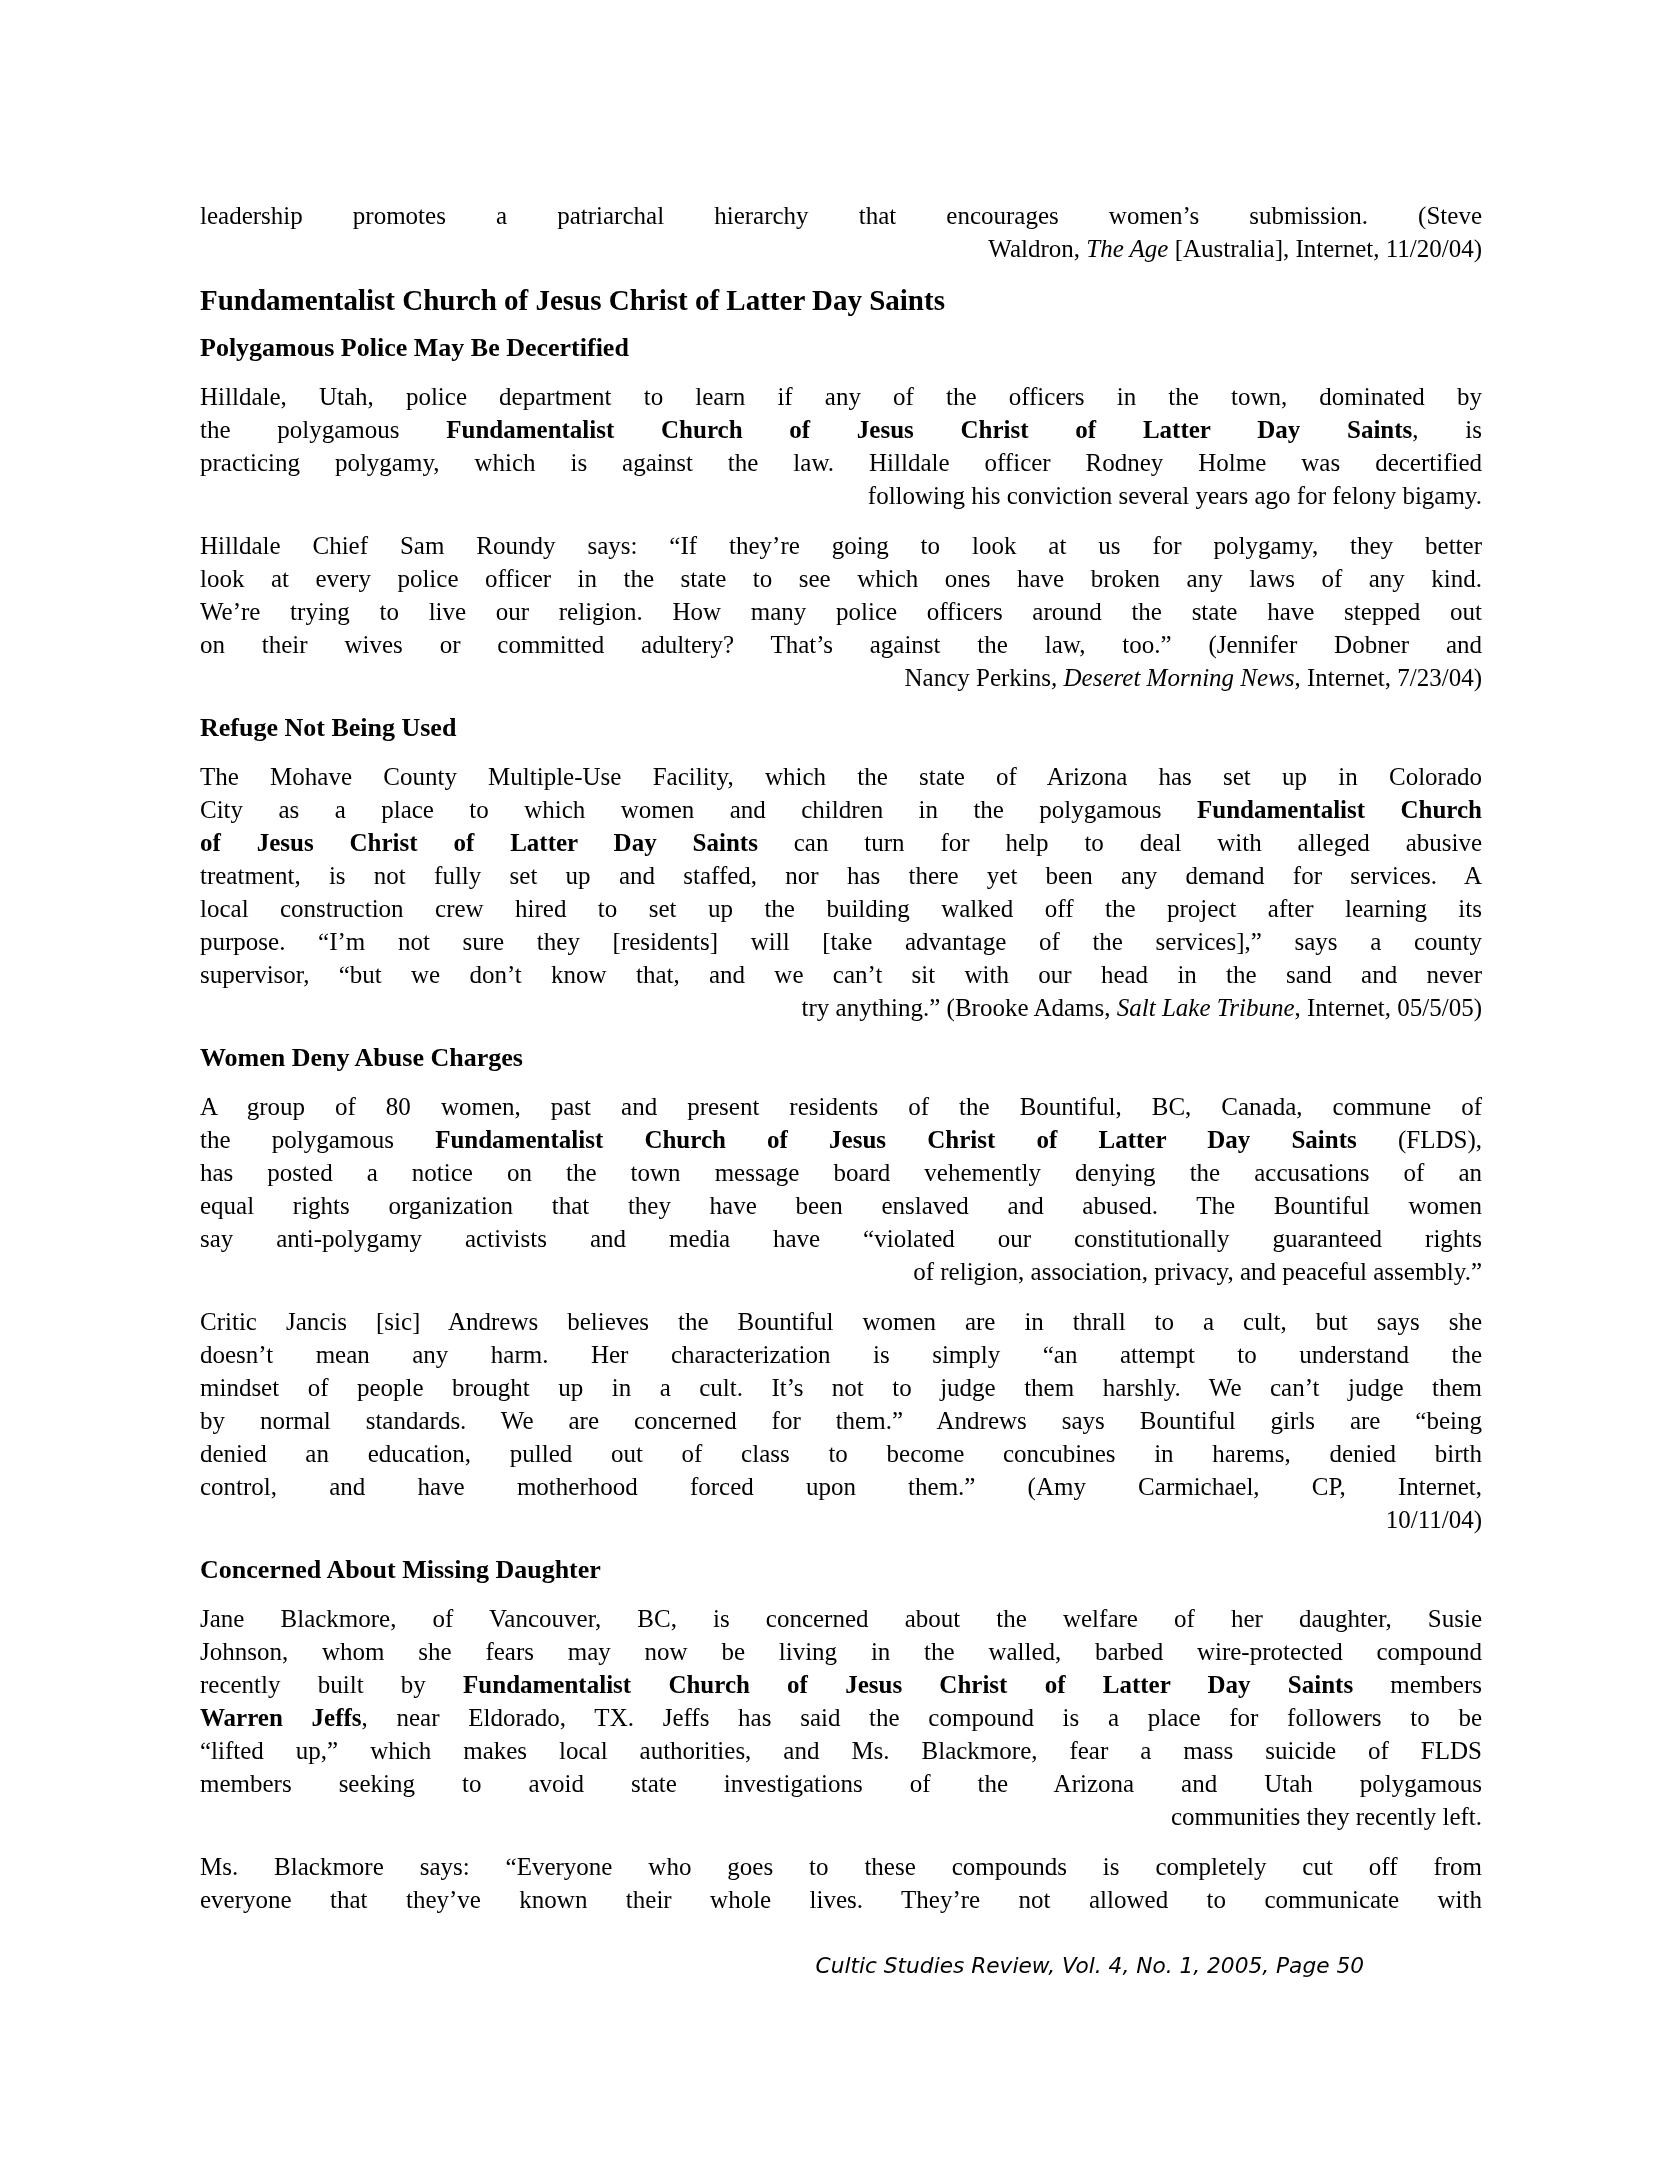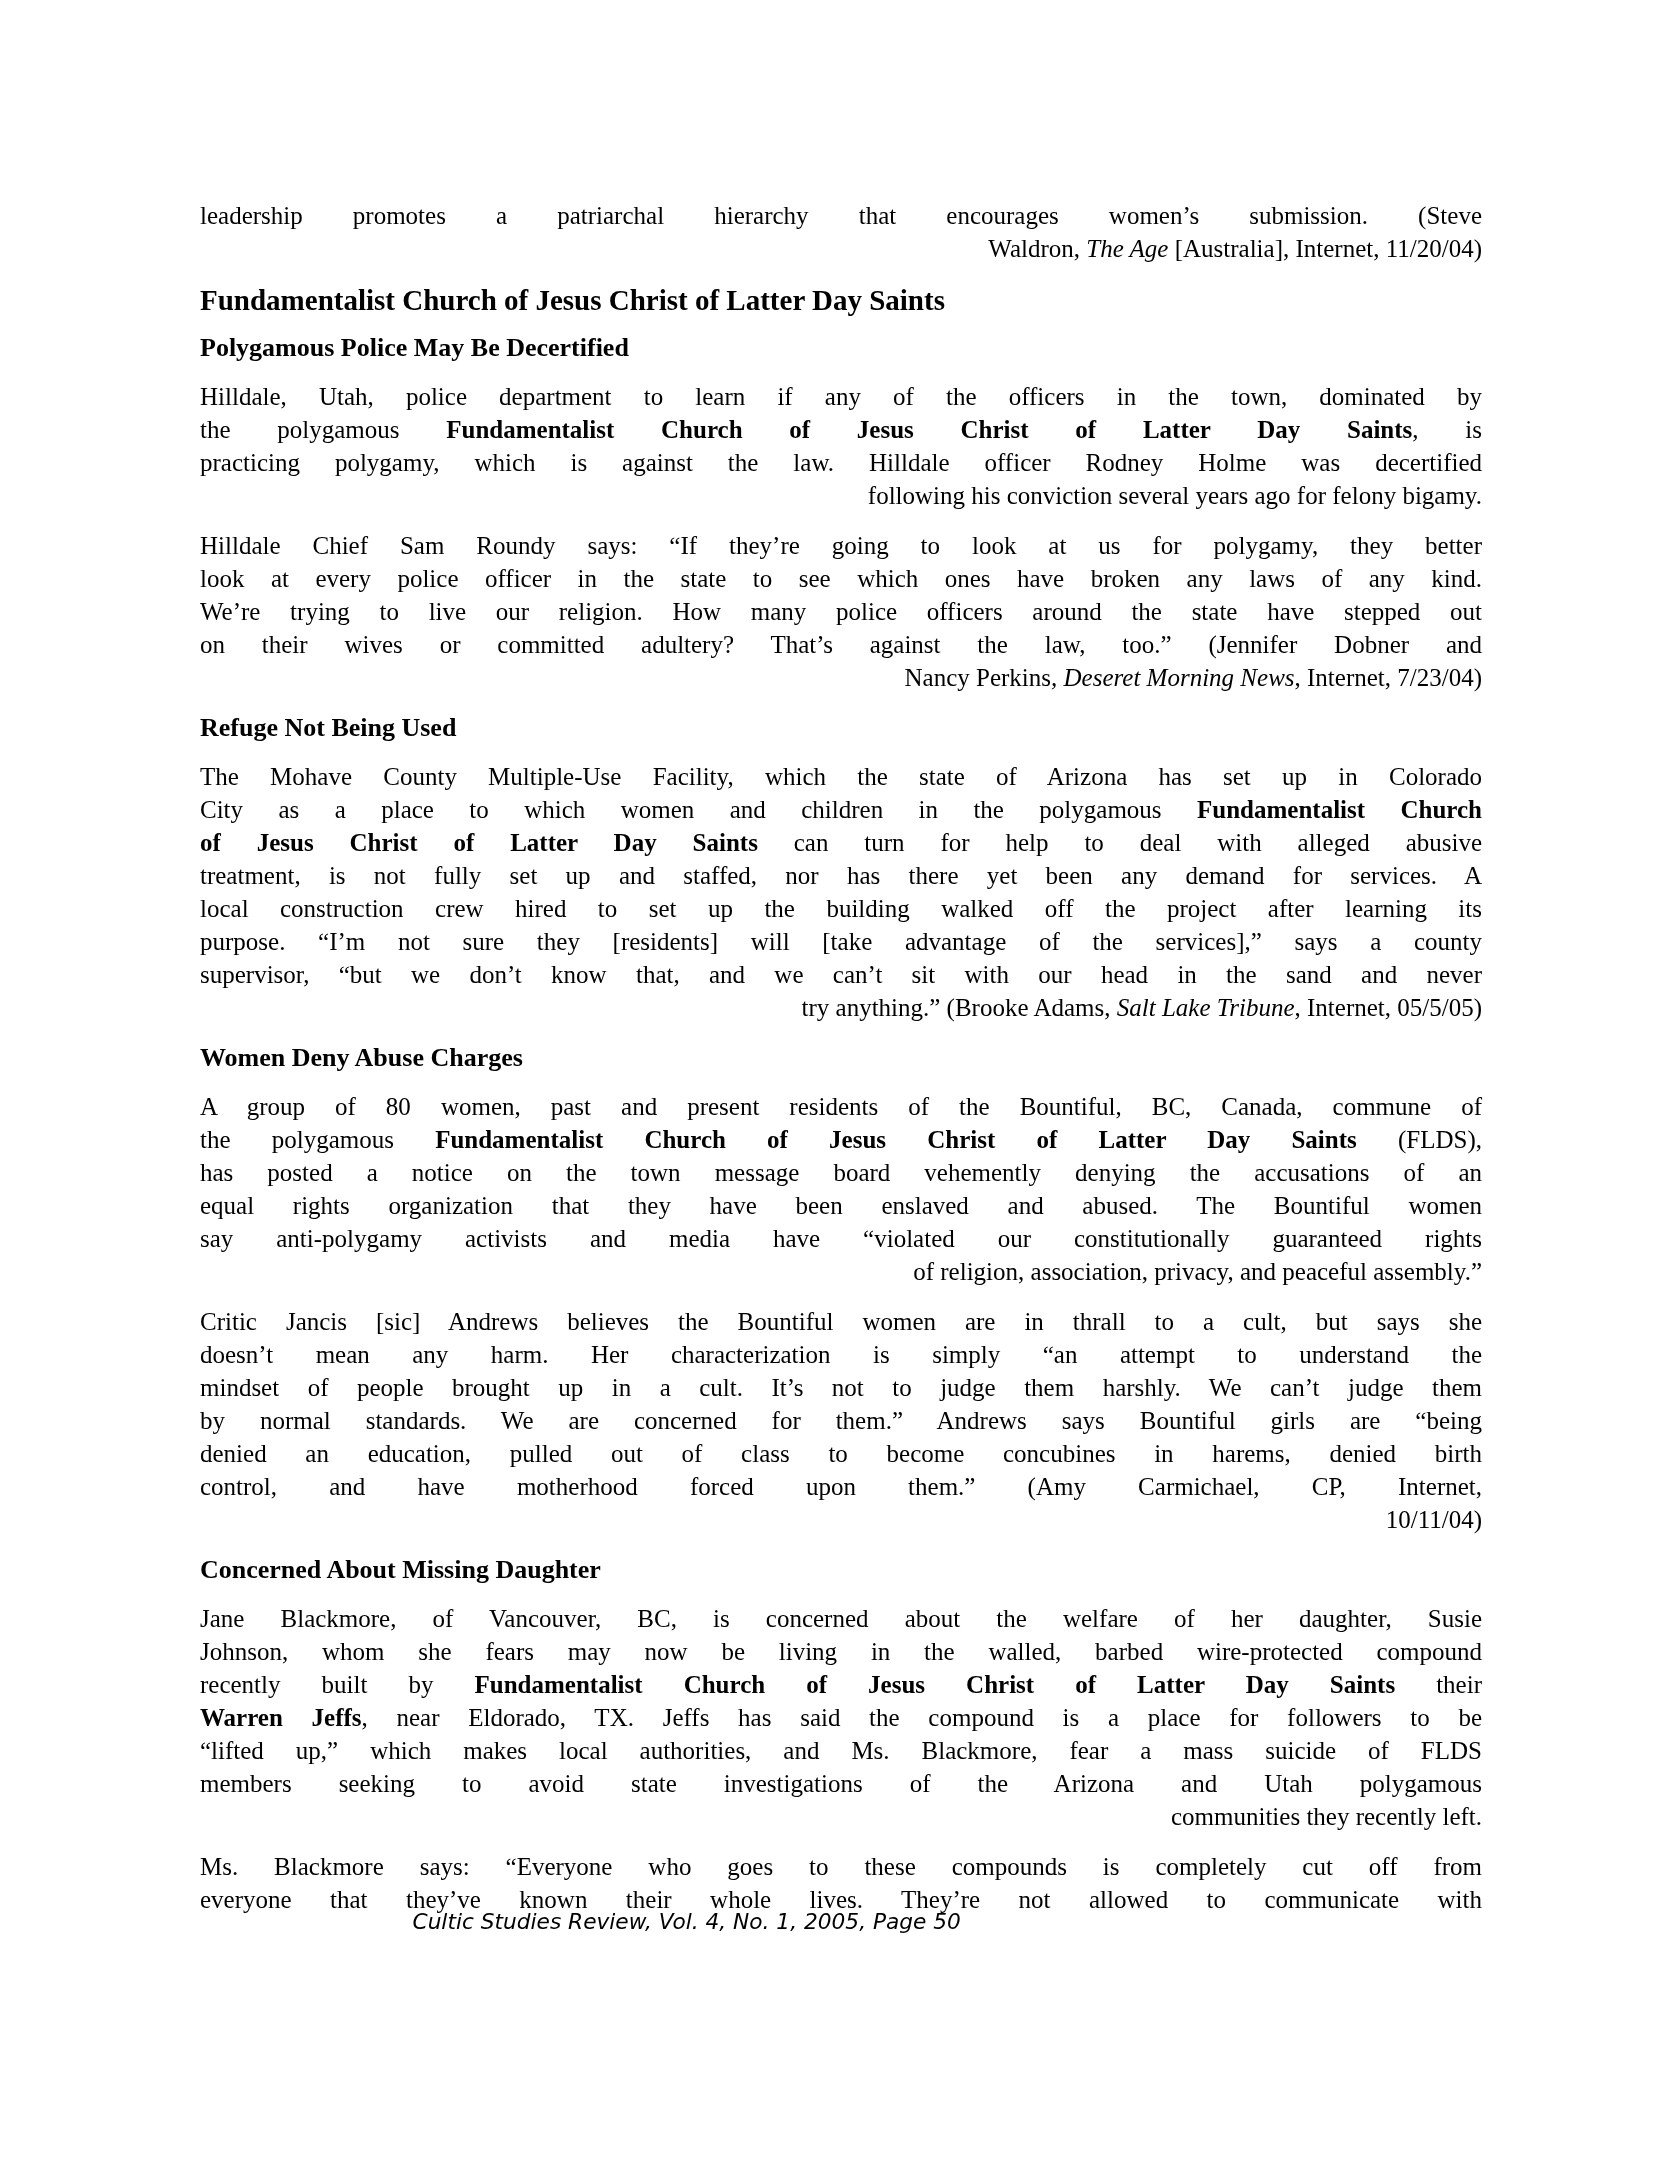--- a/index.html
+++ b/index.html
@@ -9,21 +9,21 @@
     font-family: Liberation Serif, serif; font-size: 25px; line-height: 33px;
   }
   .para { margin: 0 0 17px 0; }
   .line { display: block; white-space: nowrap; text-align: right; }
   .line.just { text-align: justify; text-align-last: justify; }
   .h1 { font-weight: bold; font-size: 29px; line-height: 36px; margin: 0 0 13px 0; white-space: nowrap; }
   .h2 { font-weight: bold; font-size: 26px; line-height: 33px; margin: 0 0 16px 0; white-space: nowrap; }
   .b { font-weight: bold; }
   .i { font-style: italic; }
   .footer {
-    position: absolute; left: 0; width: 1364px; top: 1908px; text-align: center;
+    position: absolute; left: 0; width: 1364px; top: 1952px; text-align: right;
     padding-left: 9.4px; box-sizing: border-box;
     font-family: "DejaVu Sans", sans-serif; font-style: italic; font-size: 21.7px; line-height: 28px;
   }
 </style>
 </head>
 <body>
 
 <div class="page" id="page">
     <div class="para">
       <span class="line just"><span>leadership promotes a patriarchal hierarchy that encourages women’s submission. (Steve</span></span>
@@ -70,21 +70,21 @@
       <span class="line just"><span>mindset of people brought up in a cult. It’s not to judge them harshly. We can’t judge them</span></span>
       <span class="line just"><span>by normal standards. We are concerned for them.” Andrews says Bountiful girls are “being</span></span>
       <span class="line just"><span>denied an education, pulled out of class to become concubines in harems, denied birth</span></span>
       <span class="line just"><span>control, and have motherhood forced upon them.” (Amy Carmichael, CP, Internet,</span></span>
       <span class="line"><span>10/11/04)</span></span>
     </div>
     <div class="h2">Concerned About Missing Daughter</div>
     <div class="para">
       <span class="line just"><span>Jane Blackmore, of Vancouver, BC, is concerned about the welfare of her daughter, Susie</span></span>
       <span class="line just"><span>Johnson, whom she fears may now be living in the walled, barbed wire-protected compound</span></span>
-      <span class="line just"><span>recently built by </span><span class="b">Fundamentalist Church of Jesus Christ of Latter Day Saints</span><span> their</span></span>
+      <span class="line just"><span>recently built by </span><span class="b">Fundamentalist Church of Jesus Christ of Latter Day Saints</span><span> members</span></span>
       <span class="line just"><span class="b">Warren Jeffs</span><span>, near Eldorado, TX. Jeffs has said the compound is a place for followers to be</span></span>
       <span class="line just"><span>“lifted up,” which makes local authorities, and Ms. Blackmore, fear a mass suicide of FLDS</span></span>
       <span class="line just"><span>members seeking to avoid state investigations of the Arizona and Utah polygamous</span></span>
       <span class="line"><span>communities they recently left.</span></span>
     </div>
     <div class="para">
       <span class="line just"><span>Ms. Blackmore says: “Everyone who goes to these compounds is completely cut off from</span></span>
       <span class="line just"><span>everyone that they’ve known their whole lives. They’re not allowed to communicate with</span></span>
     </div>
   </div>

